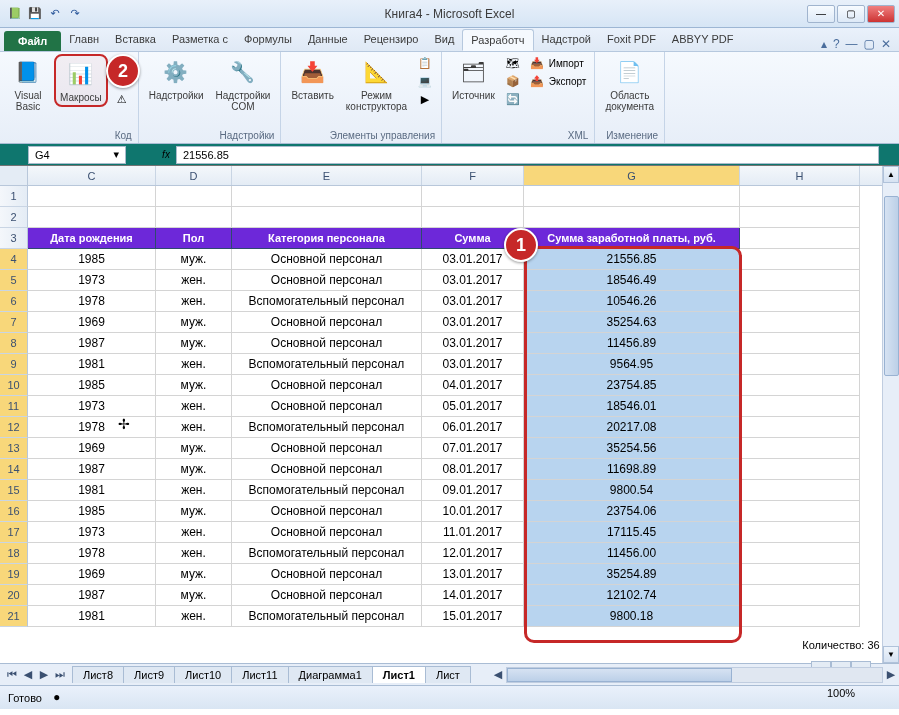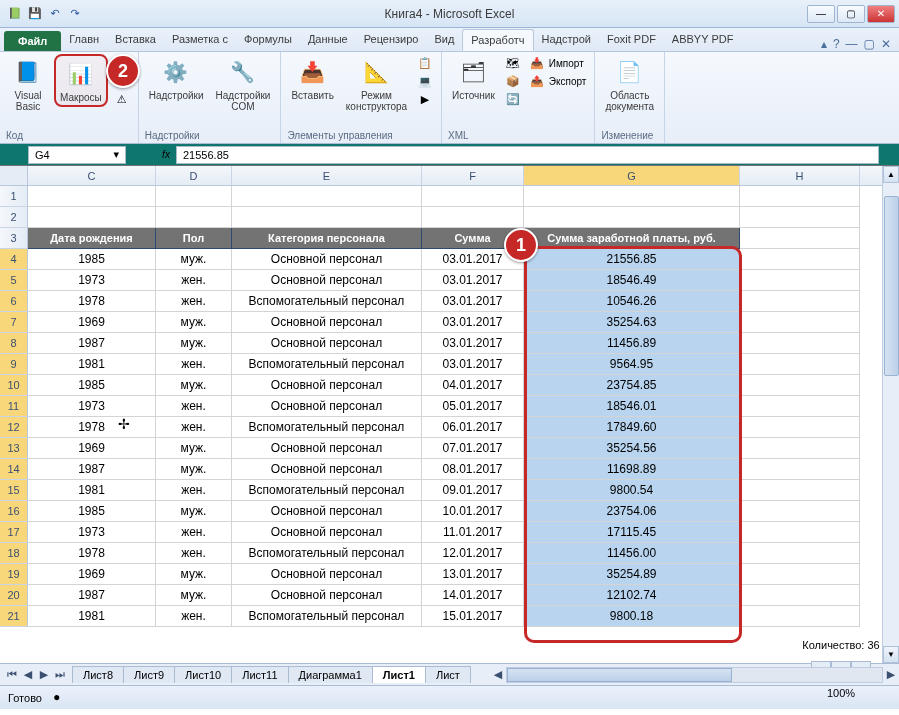--- a/index.html
+++ b/index.html
@@ -18,21 +18,21 @@
 .tabs { height: 24px; background: linear-gradient(#eaf1fb,#dfe9f5); display: flex; align-items: flex-end; padding-left: 4px; font-size: 11px; gap: 0; border-bottom: 1px solid #b6c8de; }
 .tab { padding: 4px 8px; color: #3b3b3b; cursor: pointer; white-space: nowrap; }
 .tab.file { background: #217346; color: #fff; border-radius: 3px 3px 0 0; padding: 4px 14px; font-weight: bold; }
 .tab.active { background: #f5f9fe; border: 1px solid #b6c8de; border-bottom: 1px solid #f5f9fe; border-radius: 3px 3px 0 0; }
 .help-icons { margin-left: auto; padding-right: 8px; display: flex; gap: 6px; color: #4a6d9c; font-size: 12px; }
 
 
 .ribbon { height: 92px; background: linear-gradient(#f5f9fe,#e7eef8); border-bottom: 1px solid #a9bcd4; display: flex; }
 .group { border-right: 1px solid #c5d4e7; padding: 2px 6px 0; display: flex; flex-direction: column; position: relative; }
 .group-body { flex: 1; display: flex; align-items: flex-start; gap: 4px; }
-.group-label { text-align: left; font-size: 10px; color: #5a6b82; padding: 2px 0; }
+.group-label { text-align: right; font-size: 10px; color: #5a6b82; padding: 2px 0; }
 .rb-btn { display: flex; flex-direction: column; align-items: center; padding: 2px 4px; font-size: 10px; color: #3b3b3b; min-width: 44px; text-align: center; gap: 2px; cursor: pointer; }
 .rb-btn.highlighted { border: 2px solid #c62828; border-radius: 8px; background: rgba(198,40,40,0.05); }
 .rb-ico { width: 32px; height: 32px; display: flex; align-items: center; justify-content: center; font-size: 20px; }
 .rb-col { display: flex; flex-direction: column; gap: 0; }
 .rb-small { display: flex; align-items: center; gap: 4px; font-size: 10px; padding: 1px 2px; white-space: nowrap; }
 .rb-small-ico { width: 16px; height: 16px; display: flex; align-items: center; justify-content: center; font-size: 11px; }
 
 
 .namebox-row { height: 22px; border-bottom: 1px solid #737373; display: flex; align-items: center; background: #0f766e; }
 .namebox { width: 98px; margin-left: 28px; height: 18px; border: 1px solid #abc; background: #fff; font-size: 11px; padding: 0 6px; display: flex; align-items: center; justify-content: space-between; }
@@ -42,21 +42,21 @@
 
 .grid-wrap { position: relative; height: 497px; overflow: hidden; }
 .colheaders { display: flex; height: 20px; background: linear-gradient(#f4f7fb,#e4ecf5); border-bottom: 1px solid #b8c7da; margin-left: 28px; }
 .colh { border-right: 1px solid #c9d5e4; display: flex; align-items: center; justify-content: center; font-size: 11px; color: #3b5071; }
 .colh.sel { background: #f8d77a; }
 .rowarea { position: absolute; top: 20px; left: 0; right: 0; bottom: 0; overflow: hidden; }
 .row { display: flex; height: 21px; }
 .rowh { width: 28px; background: linear-gradient(90deg,#f4f7fb,#e4ecf5); border-right: 1px solid #b8c7da; border-bottom: 1px solid #c9d5e4; display: flex; align-items: center; justify-content: center; font-size: 11px; color: #3b5071; }
 .rowh.sel { background: #f8d77a; }
 .cell { border-right: 1px solid #d4d4d4; border-bottom: 1px solid #d4d4d4; font-size: 12px; display: flex; align-items: center; padding: 0 4px; overflow: hidden; white-space: nowrap; }
-.hdr-cell { background: #737373; color: #fff; font-weight: bold; justify-content: center; border-right: 1px solid #2f4a6e; border-bottom: 1px solid #2f4a6e; font-size: 11px; }
+.hdr-cell { background: #6d28d9; color: #fff; font-weight: bold; justify-content: center; border-right: 1px solid #2f4a6e; border-bottom: 1px solid #2f4a6e; font-size: 11px; }
 .data-cell { justify-content: center; }
 .sel-cell { background: #b8d4ef; }
 .corner { position: absolute; top: 0; left: 0; width: 28px; height: 20px; background: #e4ecf5; border-right: 1px solid #b8c7da; border-bottom: 1px solid #b8c7da; }
 
 .c-C { width: 128px; } .c-D { width: 76px; } .c-E { width: 190px; } .c-F { width: 102px; } .c-G { width: 216px; } .c-H { width: 120px; }
 
 .selection-border { position: absolute; border: 3px solid #c62828; border-radius: 10px; pointer-events: none; top: 80px; left: 524px; width: 218px; height: 397px; }
 .num-badge { position: absolute; width: 34px; height: 34px; border-radius: 50%; background: #c62828; color: #fff; display: flex; align-items: center; justify-content: center; font-size: 18px; font-weight: bold; border: 2px solid #fff; box-shadow: 0 1px 3px rgba(0,0,0,0.4); }
 
 
@@ -346,21 +346,21 @@
         <div class="cell data-cell c-F">05.01.2017</div>
         <div class="cell data-cell c-G sel-cell">18546.01</div>
         <div class="cell c-H"></div>
       </div>
       <div class="row">
         <div class="rowh sel">12</div>
         <div class="cell data-cell c-C">1978</div>
         <div class="cell data-cell c-D">жен.</div>
         <div class="cell data-cell c-E">Вспомогательный персонал</div>
         <div class="cell data-cell c-F">06.01.2017</div>
-        <div class="cell data-cell c-G sel-cell">17849.60</div>
+        <div class="cell data-cell c-G sel-cell">20217.08</div>
         <div class="cell c-H"></div>
       </div>
       <div class="row">
         <div class="rowh sel">13</div>
         <div class="cell data-cell c-C">1969</div>
         <div class="cell data-cell c-D">муж.</div>
         <div class="cell data-cell c-E">Основной персонал</div>
         <div class="cell data-cell c-F">07.01.2017</div>
         <div class="cell data-cell c-G sel-cell">35254.56</div>
         <div class="cell c-H"></div>

